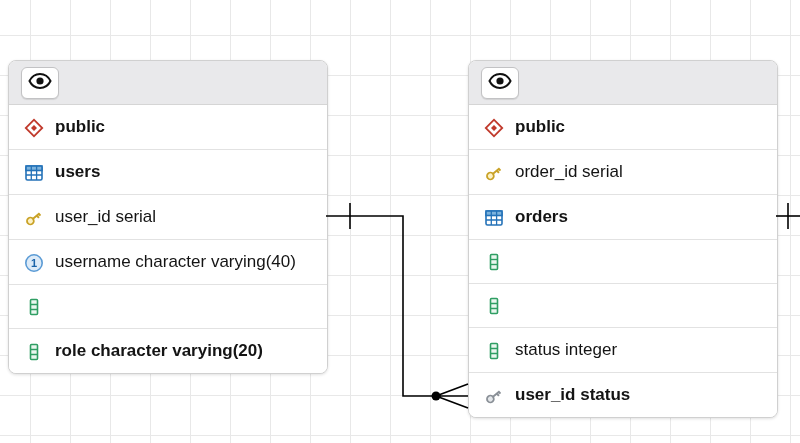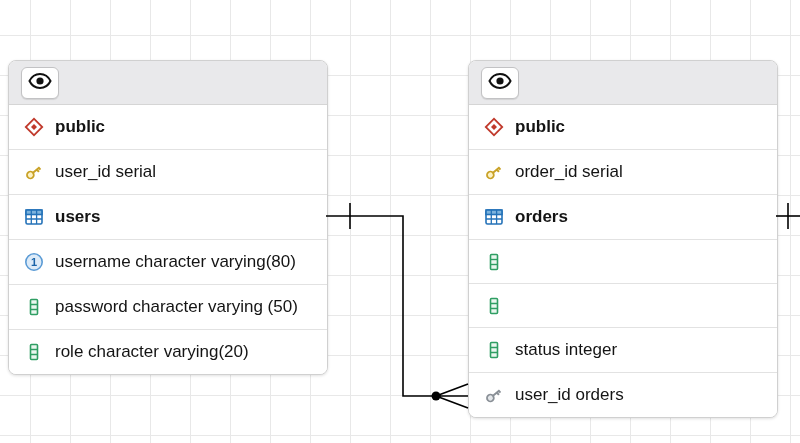--- a/index.html
+++ b/index.html
@@ -19,24 +19,24 @@
   .node-header{
     height:43px;background:#e9e9eb;border-bottom:1px solid #d5d5d5;
     display:flex;align-items:center;padding:0 12px;
   }
   .eye-btn{
     width:38px;height:32px;background:#fff;border:1px solid #c2c2c4;border-radius:6px;
     display:flex;align-items:center;justify-content:center;
     box-shadow:0 1px 1px rgba(0,0,0,.10);cursor:pointer;padding:0;
   }
   .row{
-    display:flex;align-items:flex-start;background:#fff;
+    display:flex;align-items:flex-end;background:#fff;
     padding:10px 12px 10px 14px;border-bottom:1px solid #e2e2e2;
   }
-  .row:last-child{border-bottom:none;}
+  .row:last-child{border-bottom:none;font-weight:bold;}
   .ic{flex:0 0 22px;width:22px;height:22px;margin-right:10px;margin-top:1px;}
   .txt{font-size:17px;line-height:24px;color:#141414;word-break:break-all;}
   .strong .txt{font-weight:700;}
   .connectors{position:absolute;left:0;top:0;pointer-events:none;}
 </style>
 </head>
 <body>
 
 <div class="canvas">
 
@@ -53,61 +53,60 @@
     </div>
     <div class="row strong">
       <span class="ic">
         <svg width="22" height="22" viewBox="0 0 22 22">
           <rect x="5.2" y="5.2" width="11.6" height="11.6" transform="rotate(45 11 11)" fill="#fff" stroke="#c0392b" stroke-width="1.8"></rect>
           <rect x="8.9" y="8.9" width="4.2" height="4.2" transform="rotate(45 11 11)" fill="#c0392b"></rect>
         </svg>
       </span>
       <span class="txt">public</span>
     </div>
-    <div class="row">
-      <span class="ic">
-        <svg width="22" height="22" viewBox="0 0 22 22">
-          <g transform="rotate(-40 11 11)">
-            <circle cx="6.3" cy="11" r="3.4" fill="#fdf2c6" stroke="#c9a227" stroke-width="1.8"></circle>
-            <path d="M9.7 11h8.6M14.8 11v3.1M17.4 11v2.4" fill="none" stroke="#c9a227" stroke-width="2"></path>
-          </g>
-        </svg>
-      </span>
-      <span class="txt">user_id serial</span>
-    </div>
     <div class="row strong">
       <span class="ic">
         <svg width="22" height="22" viewBox="0 0 22 22">
           <rect x="3" y="4" width="16" height="14" rx="1.5" fill="#fff" stroke="#2472b8" stroke-width="1.6"></rect>
           <rect x="3" y="4" width="16" height="4.5" fill="#7db3dd" stroke="#2472b8" stroke-width="1.6"></rect>
           <line x1="8.3" y1="4" x2="8.3" y2="18" stroke="#2472b8" stroke-width="1.3"></line>
           <line x1="13.6" y1="4" x2="13.6" y2="18" stroke="#2472b8" stroke-width="1.3"></line>
           <line x1="3" y1="13" x2="19" y2="13" stroke="#2472b8" stroke-width="1.3"></line>
         </svg>
       </span>
       <span class="txt">users</span>
     </div>
     <div class="row">
       <span class="ic">
         <svg width="22" height="22" viewBox="0 0 22 22">
+          <g transform="rotate(-40 11 11)">
+            <circle cx="6.3" cy="11" r="3.4" fill="#fdf2c6" stroke="#c9a227" stroke-width="1.8"></circle>
+            <path d="M9.7 11h8.6M14.8 11v3.1M17.4 11v2.4" fill="none" stroke="#c9a227" stroke-width="2"></path>
+          </g>
+        </svg>
+      </span>
+      <span class="txt">user_id serial</span>
+    </div>
+    <div class="row">
+      <span class="ic">
+        <svg width="22" height="22" viewBox="0 0 22 22">
           <circle cx="11" cy="11" r="8.2" fill="#ddebf8" stroke="#5b9bd5" stroke-width="1.6"></circle>
           <text x="11" y="15" text-anchor="middle" font-size="11" font-weight="bold" fill="#1a63a8">1</text>
         </svg>
       </span>
-      <span class="txt">username character varying(80)</span>
-    </div>
-    <div class="row">
-      <span class="ic">
-        <svg width="22" height="22" viewBox="0 0 22 22">
-          <rect x="7.5" y="3.5" width="7" height="15" rx="1" fill="#eaf7ef" stroke="#2f9e63" stroke-width="1.6"></rect>
-          <line x1="7.5" y1="8.5" x2="14.5" y2="8.5" stroke="#2f9e63" stroke-width="1.4"></line>
-          <line x1="7.5" y1="13.5" x2="14.5" y2="13.5" stroke="#2f9e63" stroke-width="1.4"></line>
-        </svg>
-      </span>
-      <span class="txt">password character varying (50)</span>
+      <span class="txt">username character varying(40)</span>
+    </div>
+    <div class="row">
+      <span class="ic">
+        <svg width="22" height="22" viewBox="0 0 22 22">
+          <rect x="7.5" y="3.5" width="7" height="15" rx="1" fill="#eaf7ef" stroke="#2f9e63" stroke-width="1.6"></rect>
+          <line x1="7.5" y1="8.5" x2="14.5" y2="8.5" stroke="#2f9e63" stroke-width="1.4"></line>
+          <line x1="7.5" y1="13.5" x2="14.5" y2="13.5" stroke="#2f9e63" stroke-width="1.4"></line>
+        </svg>
+      </span>
     </div>
     <div class="row">
       <span class="ic">
         <svg width="22" height="22" viewBox="0 0 22 22">
           <rect x="7.5" y="3.5" width="7" height="15" rx="1" fill="#eaf7ef" stroke="#2f9e63" stroke-width="1.6"></rect>
           <line x1="7.5" y1="8.5" x2="14.5" y2="8.5" stroke="#2f9e63" stroke-width="1.4"></line>
           <line x1="7.5" y1="13.5" x2="14.5" y2="13.5" stroke="#2f9e63" stroke-width="1.4"></line>
         </svg>
       </span>
       <span class="txt">role character varying(20)</span>
@@ -187,21 +186,21 @@
     </div>
     <div class="row">
       <span class="ic">
         <svg width="22" height="22" viewBox="0 0 22 22">
           <g transform="rotate(-40 11 11)">
             <circle cx="6.3" cy="11" r="3.4" fill="#e4e7ea" stroke="#8a9097" stroke-width="1.8"></circle>
             <path d="M9.7 11h8.6M14.8 11v3.1M17.4 11v2.4" fill="none" stroke="#8a9097" stroke-width="2"></path>
           </g>
         </svg>
       </span>
-      <span class="txt">user_id orders</span>
+      <span class="txt">user_id status</span>
     </div>
   </div>
 
   <svg class="connectors" width="800" height="443" viewBox="0 0 800 443">
 
     <path d="M326 216 H403 V396 H436" fill="none" stroke="#000" stroke-width="1.6"></path>
     <line x1="350" y1="203" x2="350" y2="229" stroke="#000" stroke-width="1.6"></line>
     <circle cx="436" cy="396" r="4.5" fill="#000"></circle>
     <path d="M436 396 L468 384 M436 396 L468 396 M436 396 L468 408" fill="none" stroke="#000" stroke-width="1.6"></path>
 

